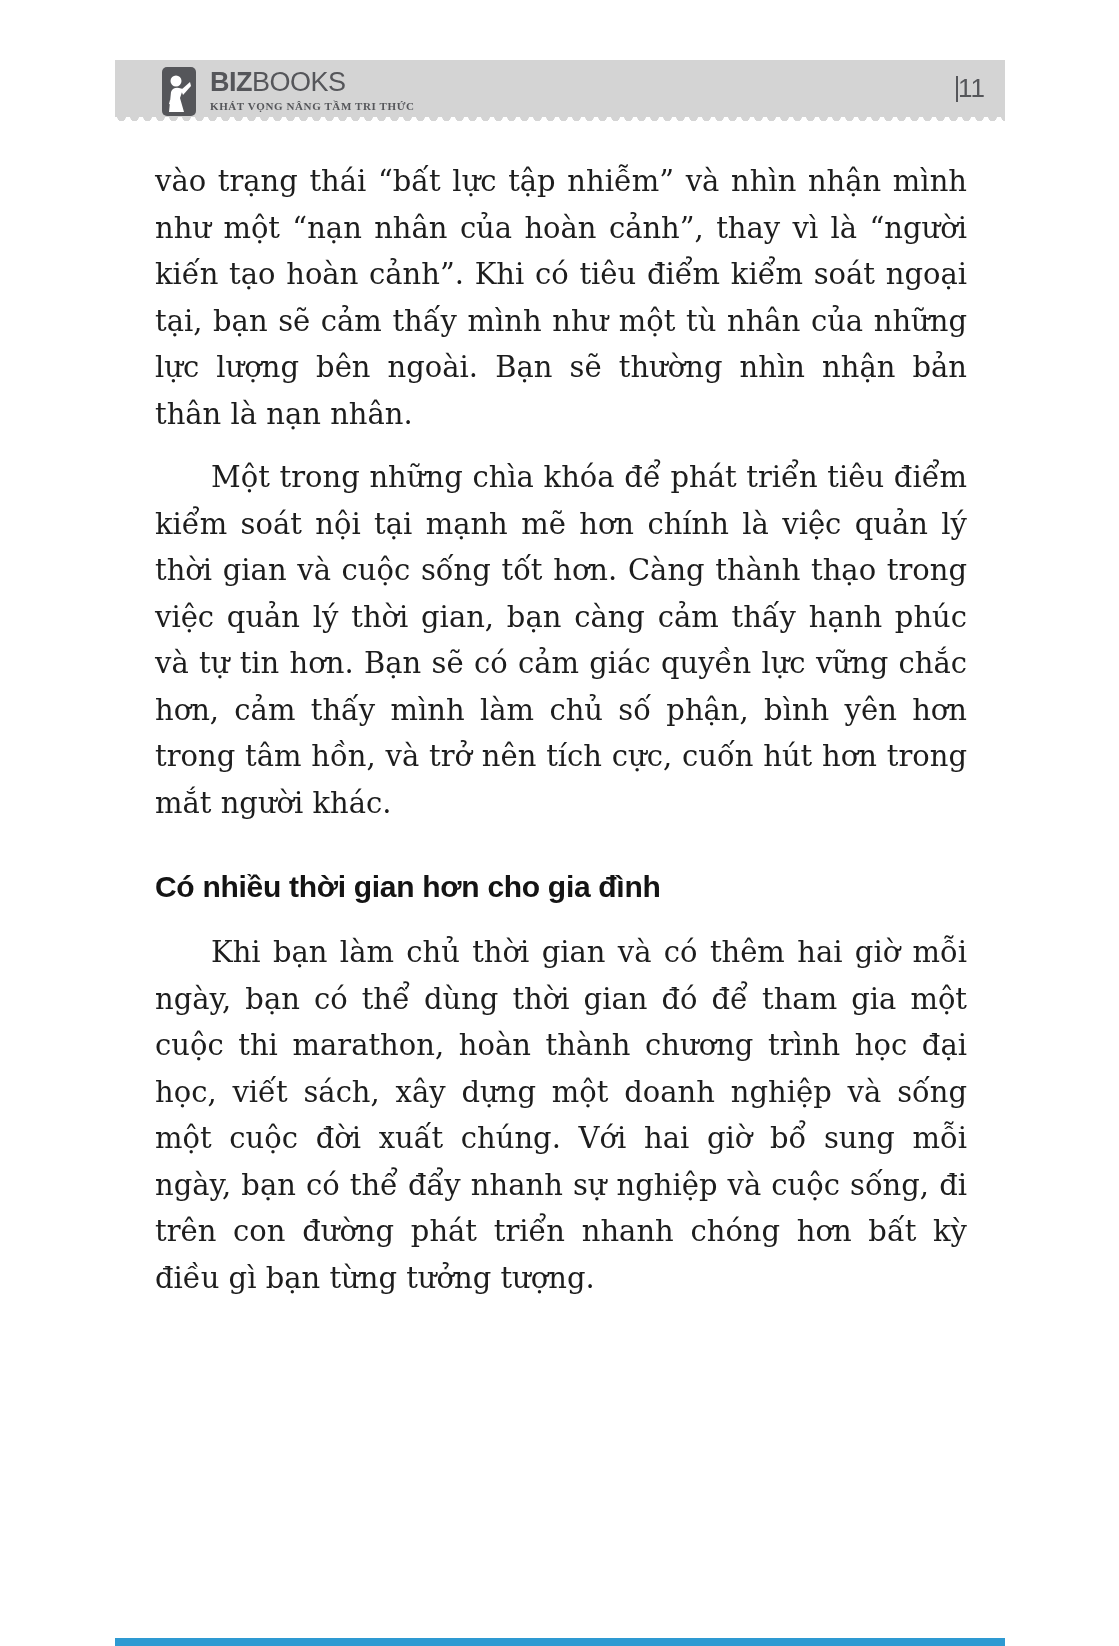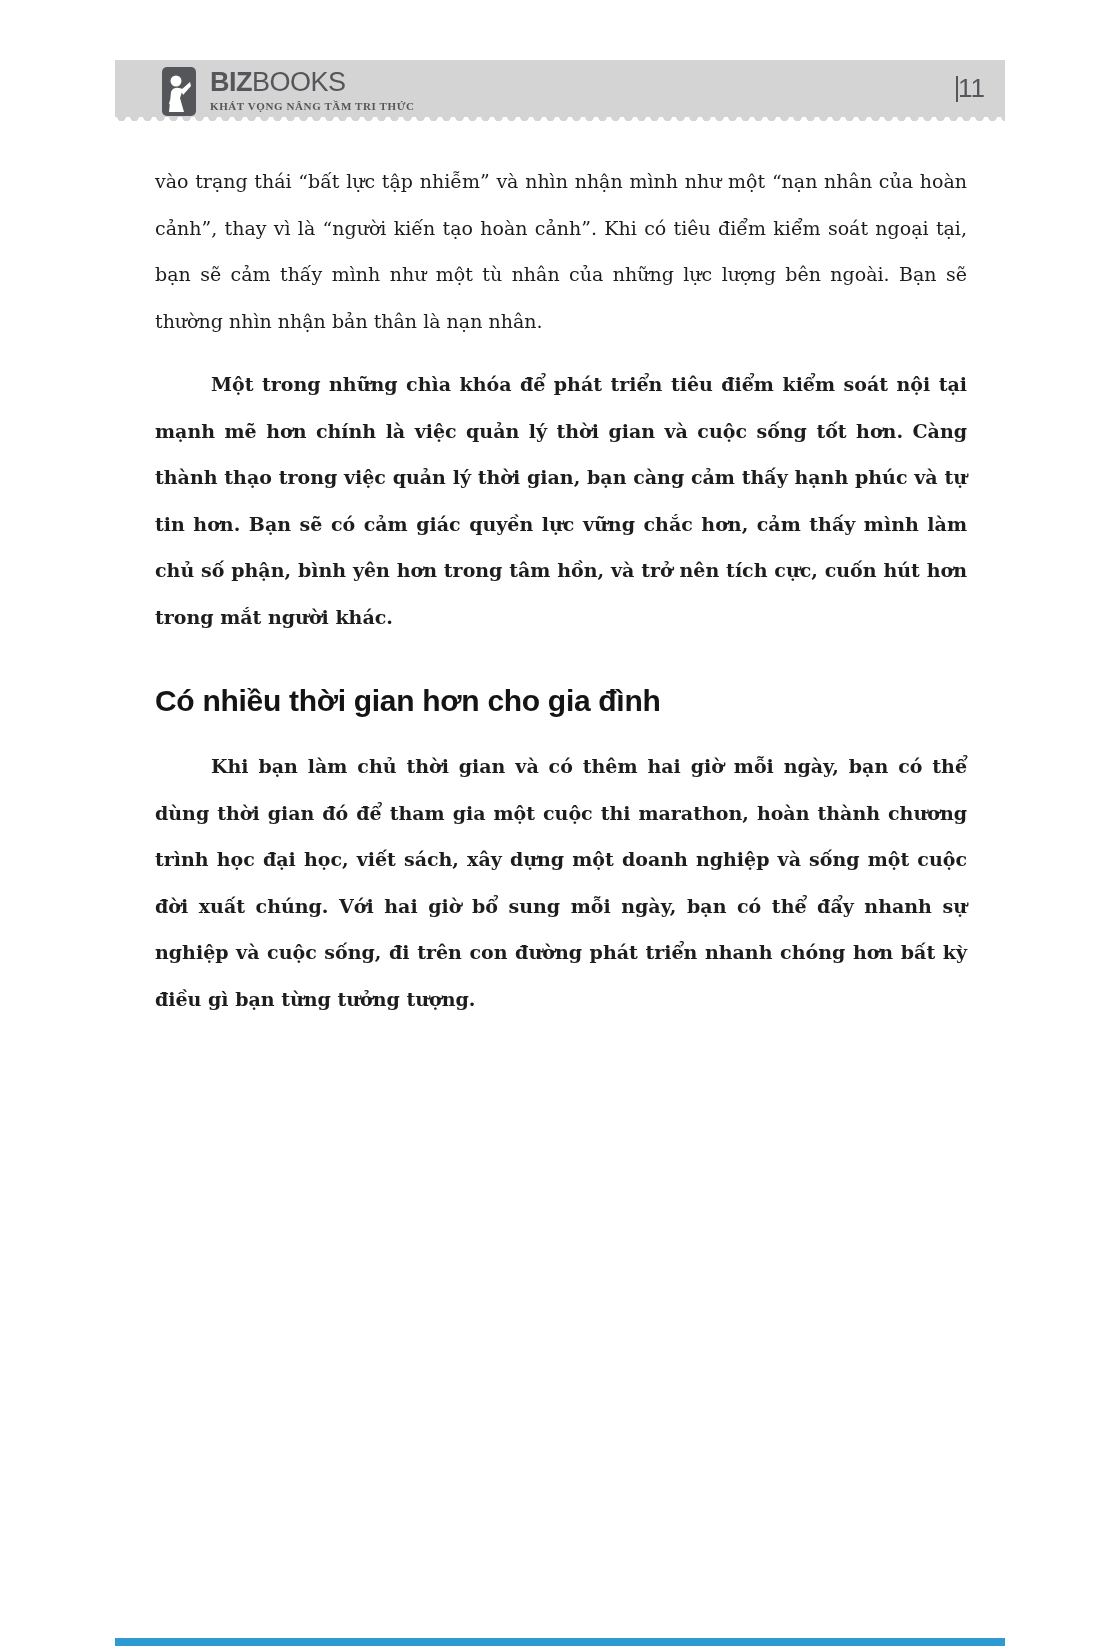--- a/index.html
+++ b/index.html
@@ -92,27 +92,27 @@
 
   
   .content {
     position: absolute;
     left: 155px;
     top: 158px;
     width: 812px;
     color: #1d1d1d;
   }
   .para {
-    font-size: 19px;
+    font-size: 29px;
     line-height: 46.5px;
     text-align: justify;
     text-justify: inter-word;
     margin-bottom: 17px;
   }
-  .para.indented { text-indent: 56px; font-weight: bold; }
+  .para.indented { text-indent: 56px; }
   .section-heading {
     font-family: "Liberation Sans", sans-serif;
     font-weight: 700;
     font-size: 30px;
     letter-spacing: -0.3px;
     color: #141414;
     margin-top: 44px;
     margin-bottom: 25px;
   }
 

